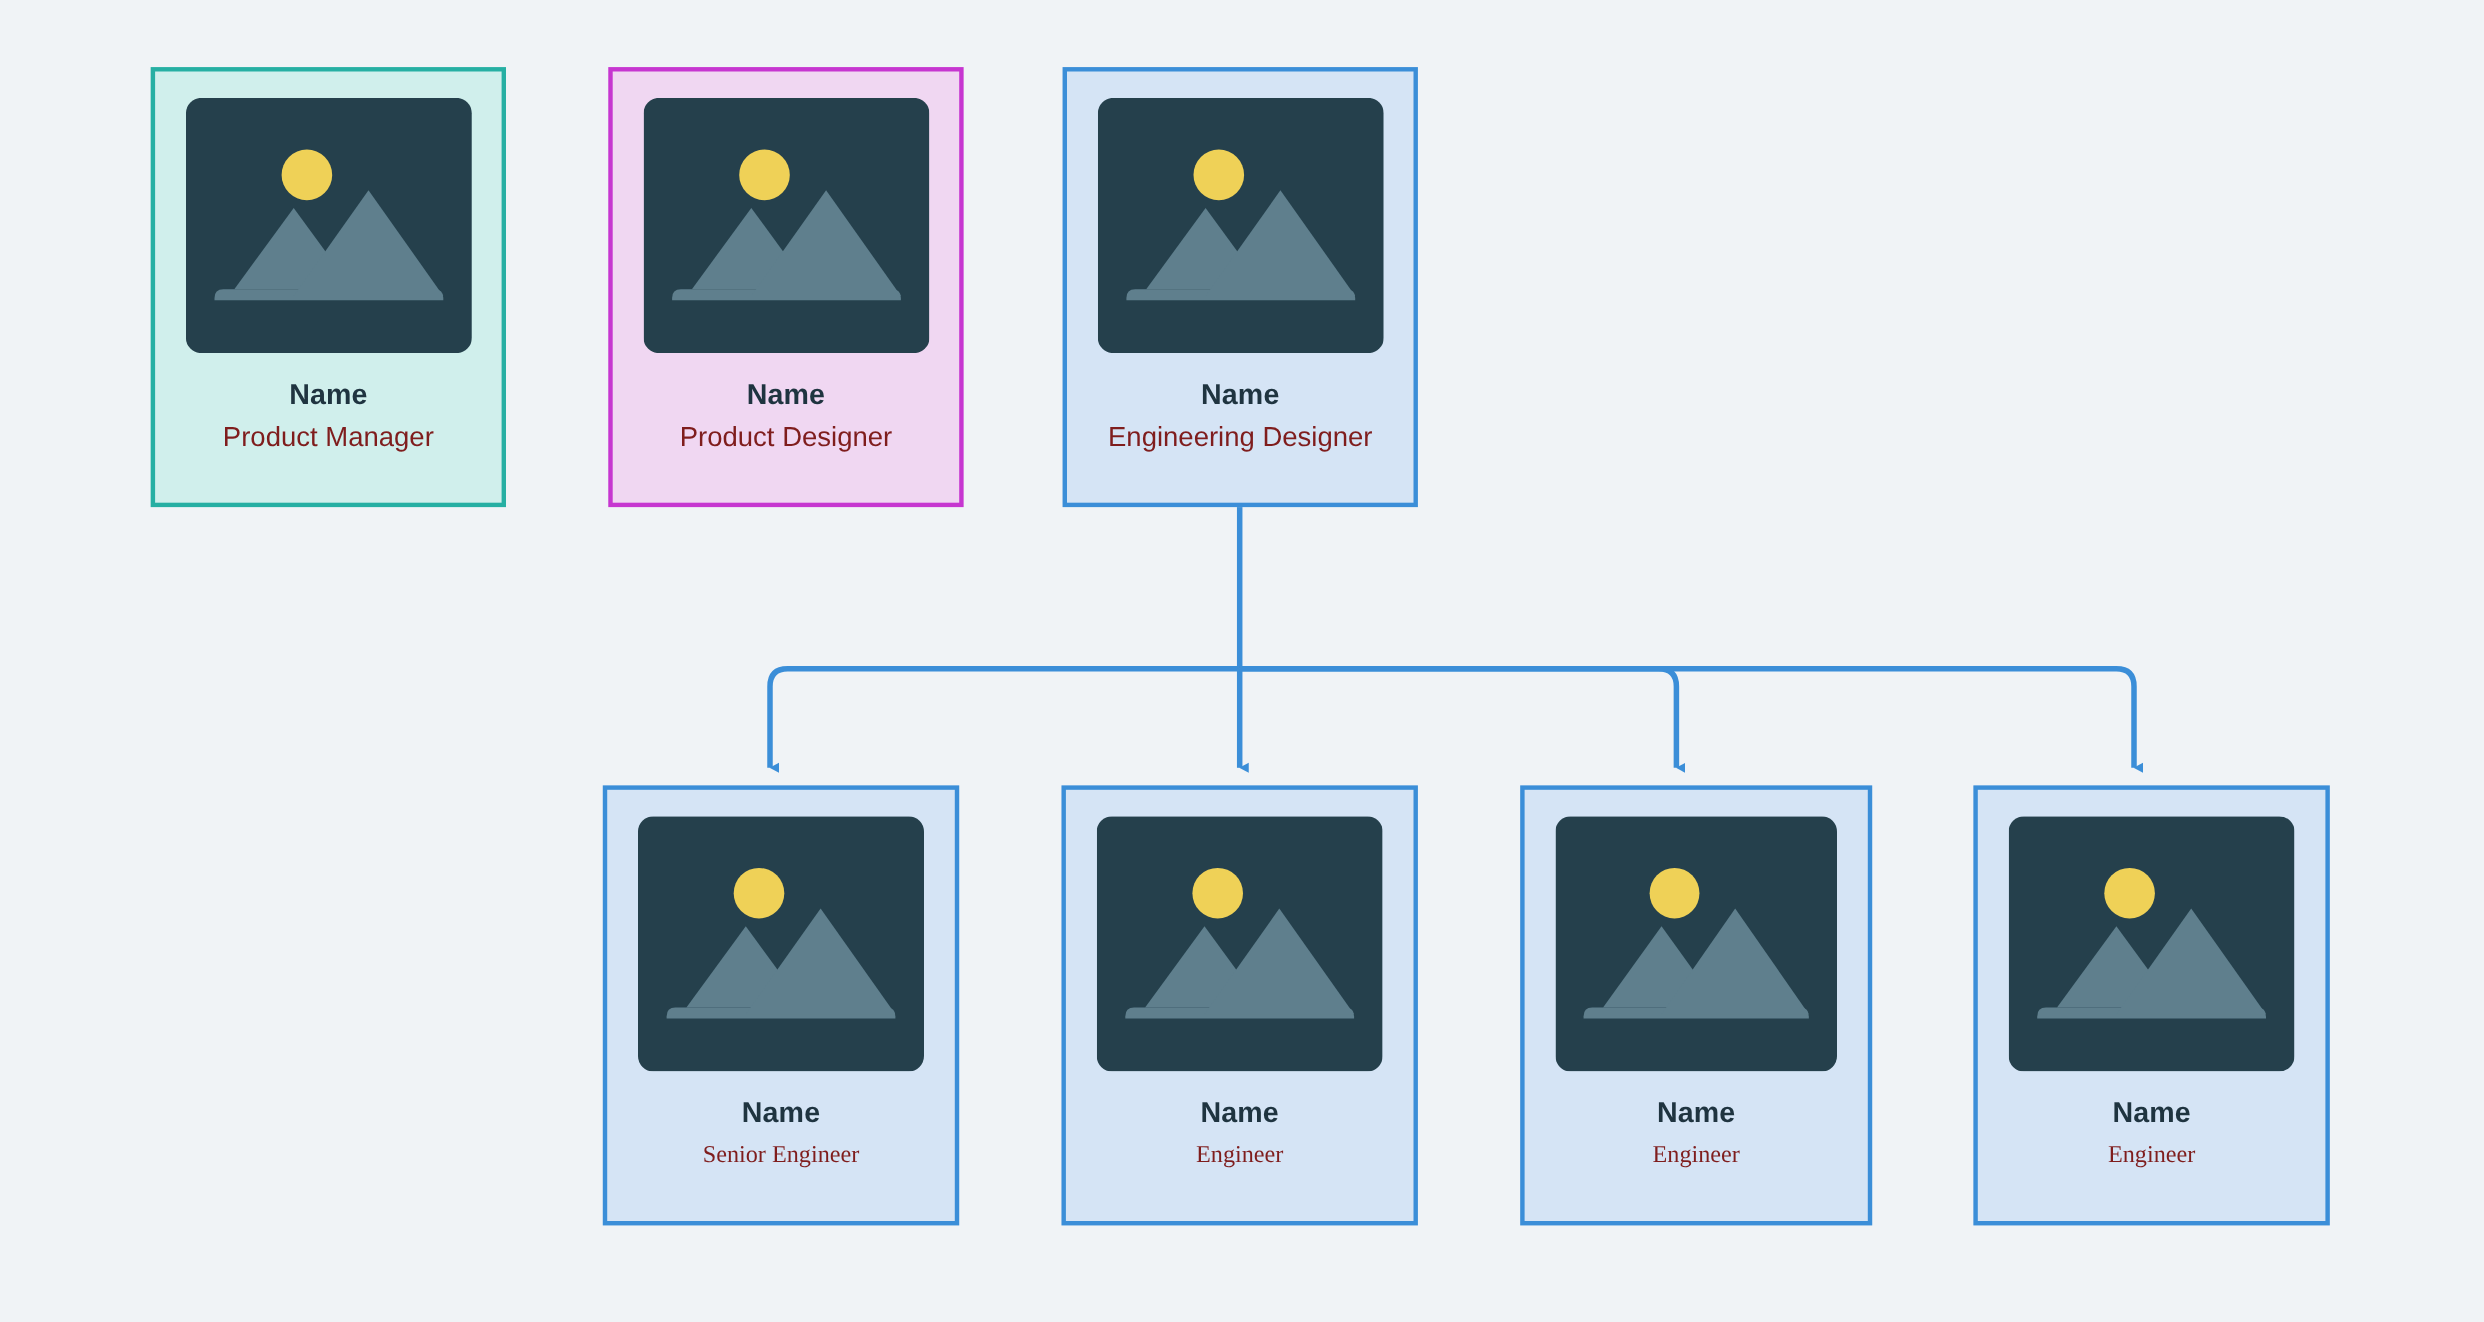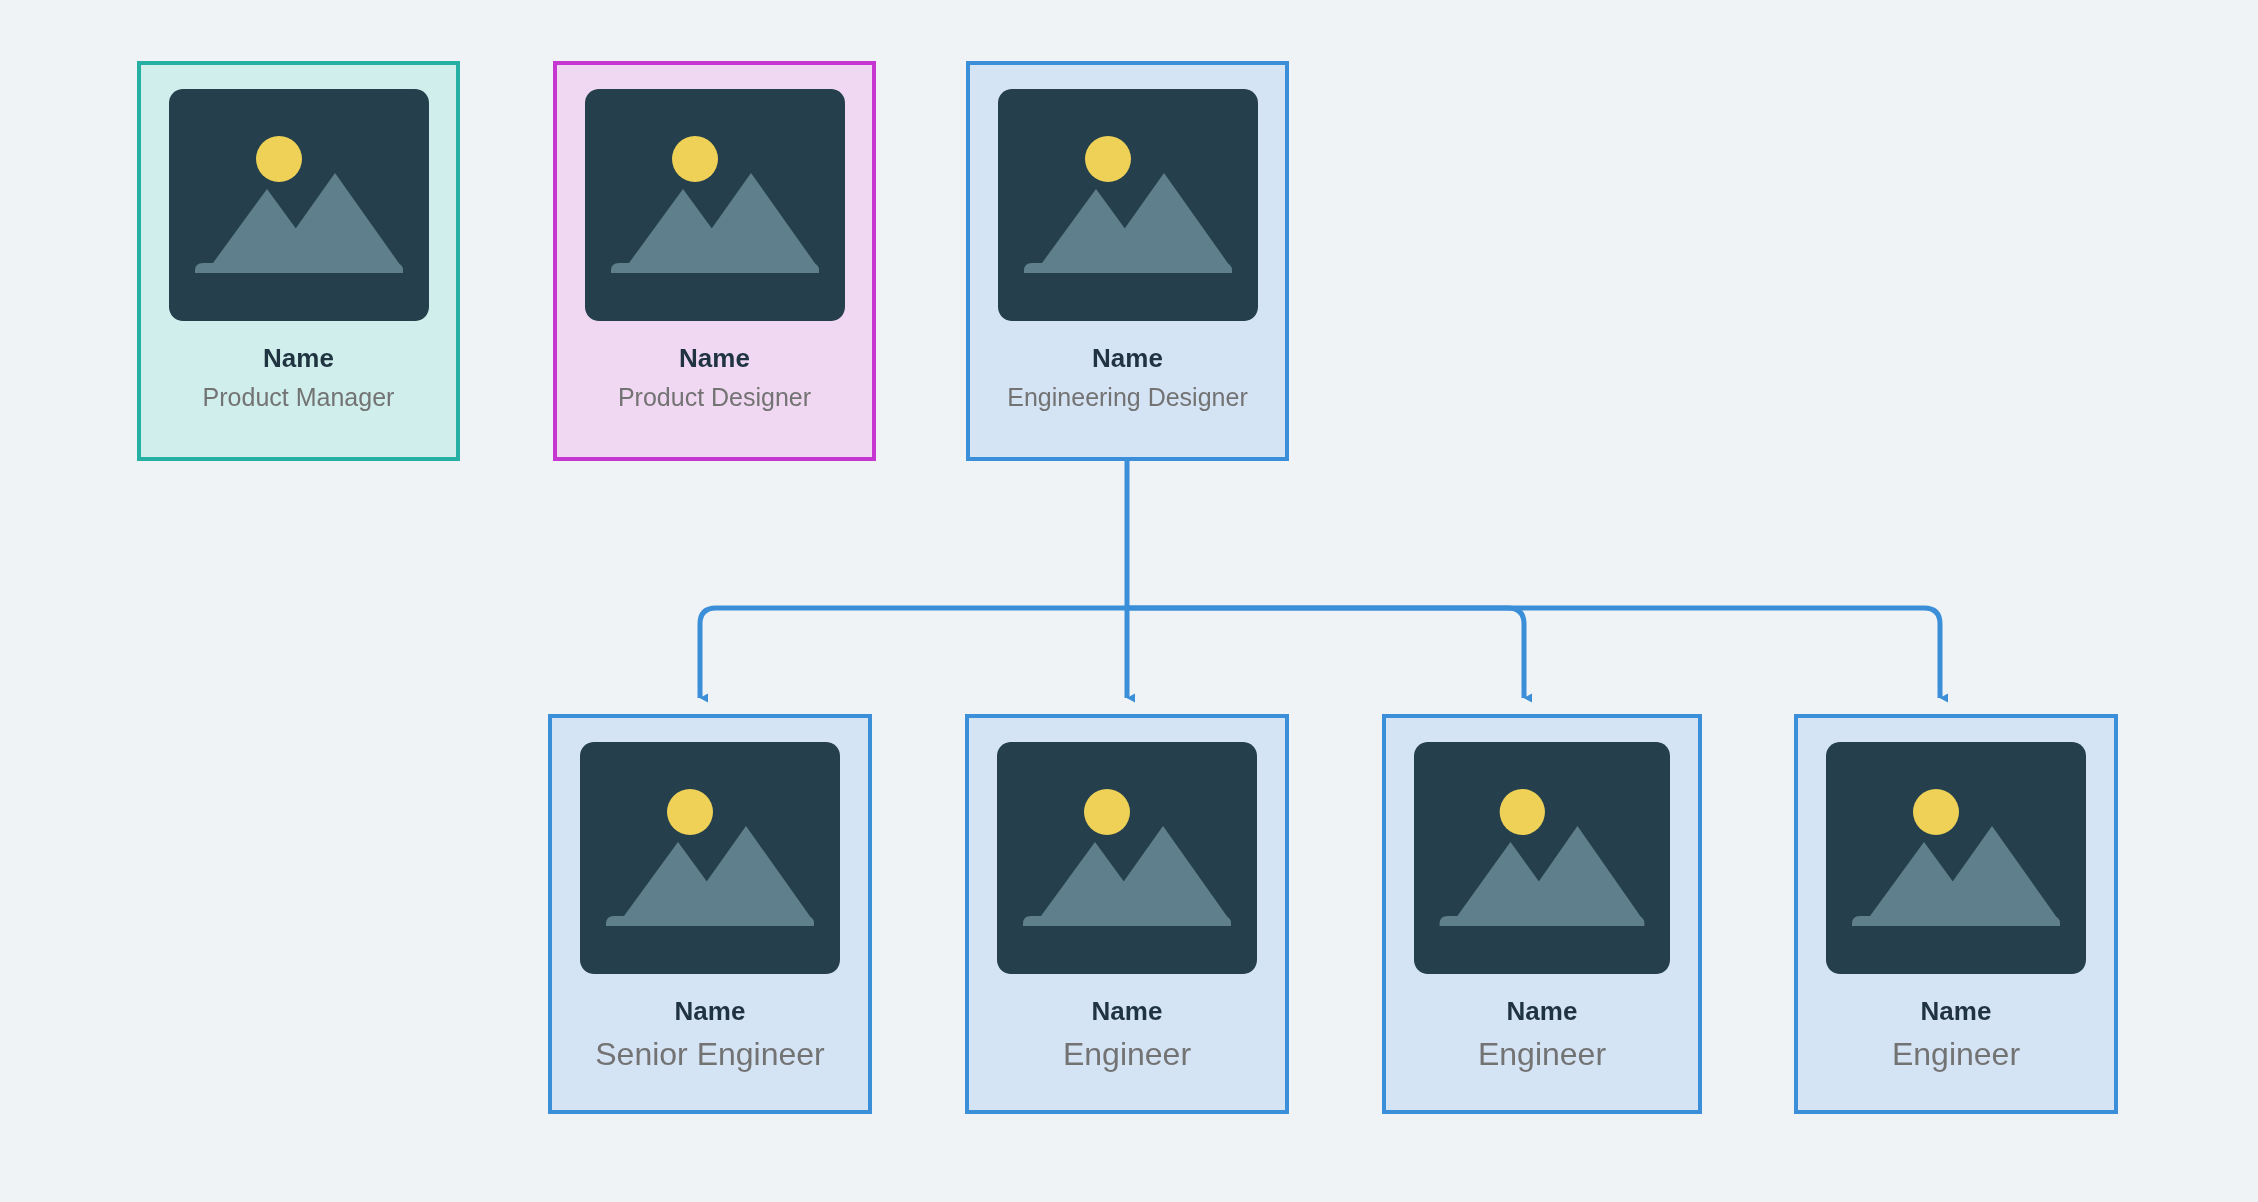--- a/index.html
+++ b/index.html
@@ -44,31 +44,31 @@
   .thumb-svg { display: block; width: 100%; height: 100%; }
 
   .card-name {
     font-weight: bold;
     color: #1f3440;
     letter-spacing: 0.1px;
     text-align: center;
     white-space: nowrap;
   }
   .card-role {
-    color: #737373;
+    color: #7f1d1d;
     text-align: right;
     white-space: nowrap;
   }
 
   
   .row-top .card-name { font-size: 26px; margin-top: 22px; }
   .row-top .card-role { font-size: 25px; margin-top: 9px; }
   
   .row-bottom .card-name { font-size: 26px; margin-top: 22px; }
-  .row-bottom .card-role { font-size: 32px; margin-top: 9px; }
+  .row-bottom .card-role { font-size: 22px; margin-top: 9px; font-family: Liberation Serif, serif; }
 </style>
 </head>
 <body>
 
 <div id="canvas">
 
   <svg id="connectors" viewBox="0 0 2258 1202">
     <defs>
       <marker id="arrowhead" markerWidth="10" markerHeight="9" refX="5" refY="8.2" orient="auto" markerUnits="userSpaceOnUse">
         <path d="M0.4,0 L9.6,0 L5,8.6 Z" fill="#3b8ed8"></path>

